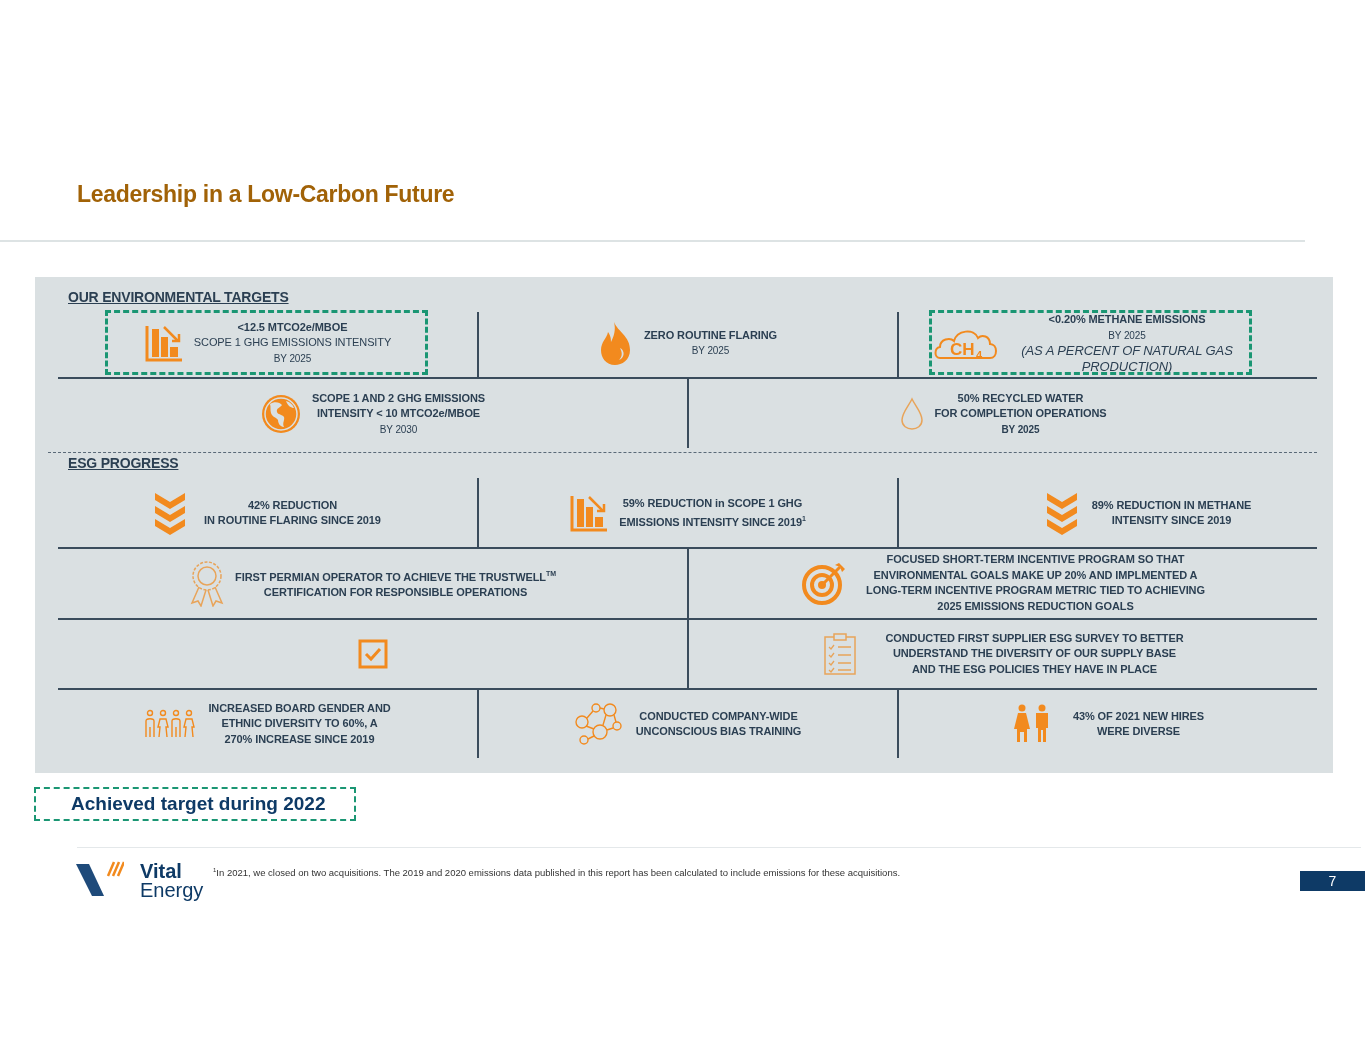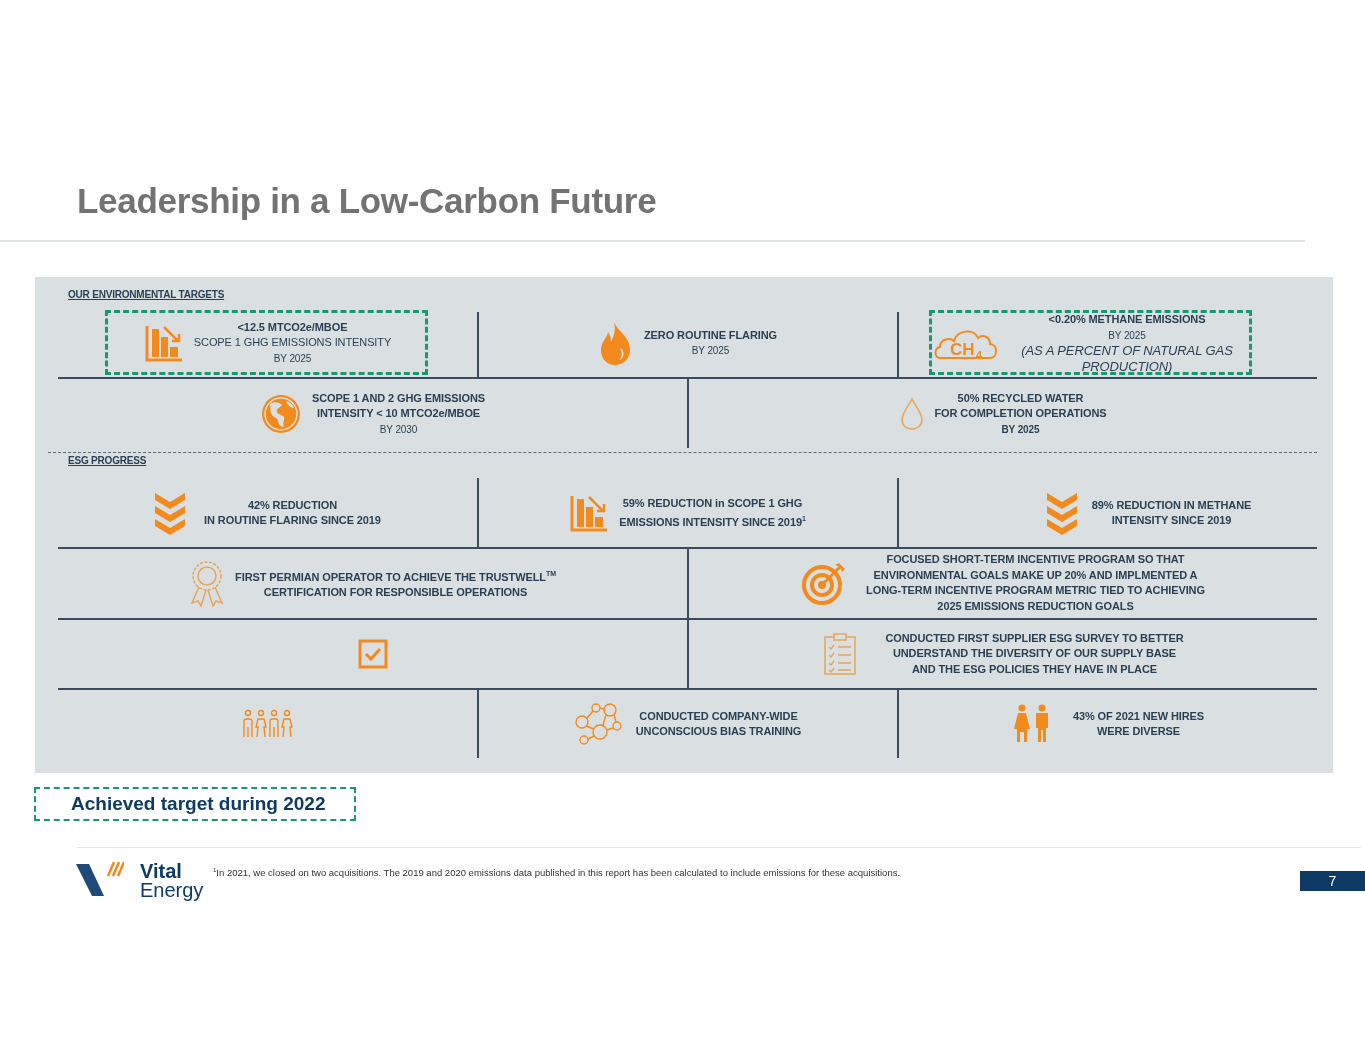--- a/index.html
+++ b/index.html
@@ -1,24 +1,24 @@
 <!DOCTYPE html>
 <html><head>
 <meta charset="utf-8">
 <style>
   * { box-sizing: border-box; margin: 0; padding: 0; }
   html, body { width: 1365px; height: 1055px; background: #ffffff; overflow: hidden; }
   body { position: relative; font-family: "Liberation Sans", sans-serif; color: #2f4050; }
 
-  .page-title { position: absolute; left: 77px; top: 181px; font-size: 35px; font-weight: bold; color: #737373; letter-spacing: -0.3px; }
+  .page-title { position: absolute; left: 77px; top: 181px; font-size: 23px; font-weight: bold; color: #a16207; letter-spacing: -0.3px; }
   .title-rule { position: absolute; left: 0; top: 240px; width: 1305px; height: 2px; background: #dde3e4; }
 
   .panel { position: absolute; left: 35px; top: 277px; width: 1298px; height: 496px; background: #dae0e2; }
 
-  .section-heading { position: absolute; font-size: 10px; font-weight: bold; color: #2b3f52; text-decoration: underline; letter-spacing: -0.2px; }
+  .section-heading { position: absolute; font-size: 14px; font-weight: bold; color: #2b3f52; text-decoration: underline; letter-spacing: -0.2px; }
 
   .hline { position: absolute; height: 2px; background: #3a4c5c; }
   .vline { position: absolute; width: 2px; background: #3a4c5c; }
   .dotline { position: absolute; height: 0; border-top: 1px dashed #5a6a78; }
 
   .cell { position: absolute; display: flex; align-items: center; justify-content: center; gap: 10px; }
   .cell .txt { text-align: center; font-size: 11px; line-height: 15.5px; color: #2b3f52; letter-spacing: -0.1px; }
   .txt .b { font-weight: bold; display: block; }
   .txt .n { font-weight: normal; display: block; }
   .txt .i { font-style: italic; display: block; }
@@ -252,20 +252,25 @@
           <path d="M2 28 V12 C2 9 10 9 10 12 V28 M6 18 V28"></path>
           <circle cx="19" cy="4" r="2.5"></circle>
           <path d="M15 28 L16 18 L14 18 L16 10 H22 L24 18 L22 18 L23 28"></path>
           <circle cx="32" cy="4" r="2.5"></circle>
           <path d="M28 28 V12 C28 9 36 9 36 12 V28 M32 18 V28"></path>
           <circle cx="45" cy="4" r="2.5"></circle>
           <path d="M41 28 L42 18 L40 18 L42 10 H48 L50 18 L48 18 L49 28"></path>
         </g>
       </svg>
   </span>
+  <div class="txt">
+    <span class="b">INCREASED BOARD GENDER AND</span>
+    <span class="b">ETHNIC DIVERSITY TO 60%, A</span>
+    <span class="b">270% INCREASE SINCE 2019</span>
+  </div>
 </div>
 
 <div class="cell" style="left:480px; top:692px; width:415px; height:64px; gap:14px;">
   <span class="icon">
     <svg width="48" height="44" viewBox="0 0 48 44">
         <g fill="none" stroke="#f28a1e" stroke-width="1.4">
           <circle cx="8" cy="20" r="6"></circle>
           <circle cx="22" cy="6" r="4"></circle>
           <circle cx="36" cy="8" r="6"></circle>
           <circle cx="43" cy="24" r="4"></circle>

